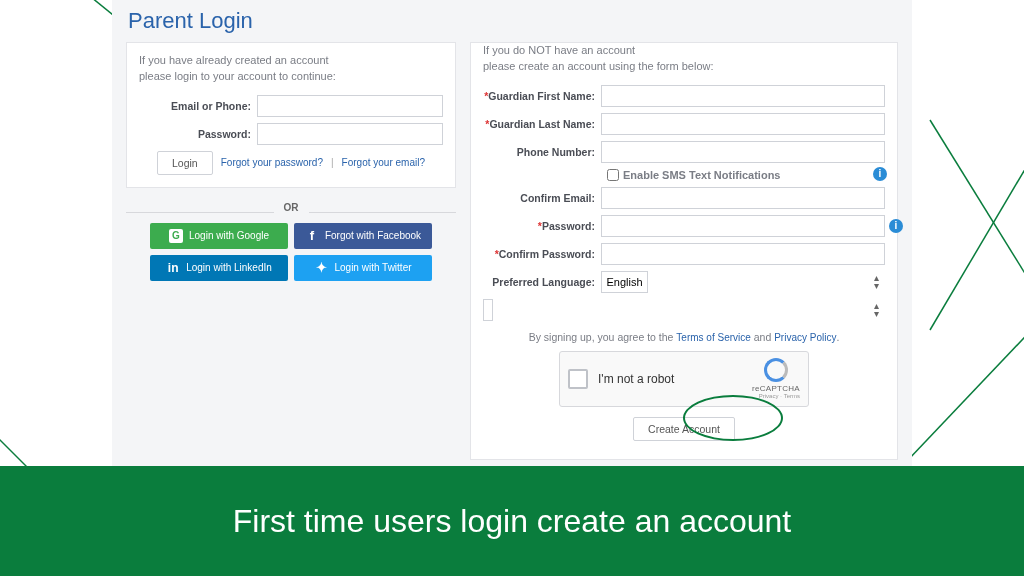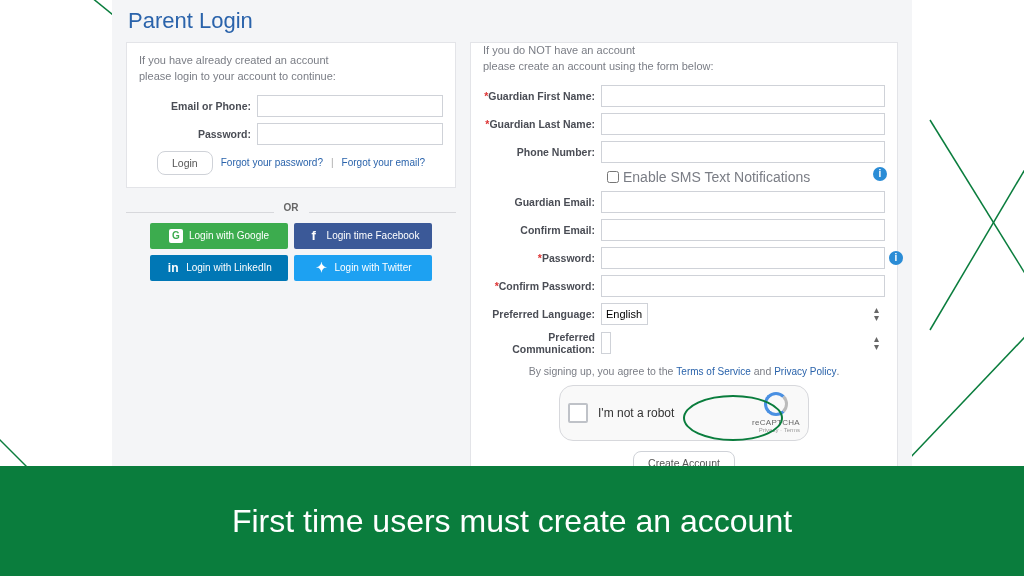--- a/index.html
+++ b/index.html
@@ -10,47 +10,47 @@
   .panel-title { color: #2a63ab; font-size: 22px; font-weight: 400; margin: 0 0 8px 2px; }
   .cols { display: flex; gap: 14px; }
   .col-left { width: 330px; }
   .col-right { flex: 1; border: 1px solid #e3e4e8; background: #fff; padding: 0 12px 18px 12px; }
   .login-box { border: 1px solid #e3e4e8; background: #fff; padding: 10px 12px 12px 12px; }
   .intro { color: #7a7d85; font-size: 11px; line-height: 1.45; margin-bottom: 10px; }
   .field-row { display: flex; align-items: center; margin-bottom: 6px; }
   .field-label { width: 118px; text-align: right; font-size: 10.5px; font-weight: 700; color: #4a4d55; padding-right: 6px; }
   .req { color: #d33; font-weight: 700; }
   .field-input { flex: 1; height: 22px; border: 1px solid #cfd2d8; background: #fff; font-size: 11px; padding: 0 4px; }
-  select.field-input { appearance: none; background: #fff; }
+  select.field-input { appearance: none; background: #fff; text-align: center; }
   .select-wrap { position: relative; flex:1; }
   .select-wrap .arrows { position: absolute; right: 6px; top: 3px; font-size: 10px; color: #666; pointer-events: none; line-height: 8px; }
   .login-actions { display: flex; align-items: center; justify-content: center; gap: 8px; margin-top: 6px; }
-  .btn { border: 1px solid #cfd2d8; background: #fff; color: #555; font-size: 10.5px; padding: 5px 14px; cursor: pointer; border-radius: 8px; }
+  .btn { border: 1px solid #cfd2d8; background: #fff; color: #555; font-size: 10.5px; padding: 5px 14px; cursor: pointer; border-radius: 2px; }
   .link { color: #2a63ab; font-size: 10px; text-decoration: none; }
   .or-wrap { display: flex; align-items: flex-end; margin: 14px 0 10px 0; }
   .or-wrap .bar { flex:1; height:1px; background:#d7d8dc; }
   .or-wrap .txt { font-size: 10px; font-weight: 700; color: #666; padding: 0 10px; }
   .social-grid { display: grid; grid-template-columns: 1fr 1fr; gap: 6px; padding: 0 24px; }
   .social-btn { display: flex; align-items: center; justify-content: center; gap: 6px; height: 26px; color: #fff; font-size: 10px; border-radius: 2px; cursor: pointer; }
   .sb-google { background: #3cac4e; }
   .sb-facebook { background: #3b5998; }
   .sb-linkedin { background: #0077b5; }
   .sb-twitter { background: #1da1f2; }
   .social-icon { width: 14px; height: 14px; display: flex; align-items: center; justify-content: center; background: #fff; color: inherit; border-radius: 2px; font-size: 10px; font-weight: 700; }
   .sb-google .social-icon { color:#3cac4e; }
   .sb-facebook .social-icon { background: transparent; color:#fff; font-size:13px; }
   .sb-linkedin .social-icon { background: transparent; color:#fff; font-size:12px; }
   .sb-twitter .social-icon { background: transparent; color:#fff; font-size:13px; }
   .checkbox-row { display:flex; align-items:center; margin: 2px 0 6px 124px; gap:4px; }
   .checkbox-row input { width:12px; height:12px; }
-  .checkbox-row label { font-size: 14px; color:#7a7d85; }
+  .checkbox-row label { font-size: 11px; color:#7a7d85;font-weight:bold; }
   .info-icon { position:absolute; right: 2px; width:14px; height:14px; border-radius:50%; background:#2a8cd6; color:#fff; font-size:10px; font-weight:700; display:flex; align-items:center; justify-content:center; }
   .rel { position: relative; }
   .agree { text-align:center; font-size:10.5px; color:#7a7d85; margin: 10px 0 8px 0; }
-  .recaptcha { width:250px; height:56px; border:1px solid #d7d8dc; background:#f9f9f9; margin: 6px auto 10px auto; display:flex; align-items:center; padding:0 8px; border-radius:14px; position:relative; }
+  .recaptcha { width:250px; height:56px; border:1px solid #d7d8dc; background:#f9f9f9; margin: 6px auto 10px auto; display:flex; align-items:center; padding:0 8px; border-radius:3px; position:relative; }
   .recaptcha .chk { width:20px; height:20px; border:2px solid #bfc2c8; border-radius:2px; background:#fff; }
   .recaptcha .lbl { font-size:12px; color:#333; margin-left:10px; }
   .recaptcha .logo { position:absolute; right:8px; top:6px; text-align:right; }
   .recaptcha .logo .spin { width:24px; height:24px; border:3px solid #4a90e2; border-right-color:#bbb; border-radius:50%; margin:0 auto; }
   .recaptcha .logo .t1 { font-size:8px; color:#666; margin-top:2px; letter-spacing:0.3px;}
   .recaptcha .logo .t2 { font-size:6px; color:#999; }
   .create-row { text-align:center; position:relative; }
   .highlight-ellipse { position:absolute; border:2px solid #0a7d3d; border-radius:50%; pointer-events:none; }
   .footer-band { position:absolute; left:0; bottom:0; width:1024px; height:110px; background:#0a7d3d; display:flex; align-items:center; justify-content:center; }
   .footer-text { color:#fff; font-size:32px; font-weight:400; }
@@ -100,21 +100,21 @@
           <div class="bar"></div>
         </div>
 
         <div class="social-grid">
           <div class="social-btn sb-google">
             <span class="social-icon">G</span>
             <span>Login with Google</span>
           </div>
           <div class="social-btn sb-facebook">
             <span class="social-icon">f</span>
-            <span>Login time Facebook</span>
+            <span>Forgot with Facebook</span>
           </div>
           <div class="social-btn sb-linkedin">
             <span class="social-icon">in</span>
             <span>Login with LinkedIn</span>
           </div>
           <div class="social-btn sb-twitter">
             <span class="social-icon">✦</span>
             <span>Login with Twitter</span>
           </div>
         </div>
@@ -135,24 +135,20 @@
           <input class="field-input" style="">
         </div>
         <div class="field-row">
           <div class="field-label">Phone Number:</div>
           <input class="field-input" style="">
         </div>
         <div class="checkbox-row rel">
           <input type="checkbox" style="">
           <label>Enable SMS Text Notifications</label>
           <span class="info-icon" style="right:-2px;top:-2px;">i</span>
-        </div>
-        <div class="field-row">
-          <div class="field-label">Guardian Email:</div>
-          <input class="field-input" style="">
         </div>
         <div class="field-row">
           <div class="field-label">Confirm Email:</div>
           <input class="field-input" style="">
         </div>
         <div class="field-row rel">
           <div class="field-label"><span class="req">*</span><span>Password:</span></div>
           <input type="password" class="field-input" style="">
           <span class="info-icon" style="right:-18px;top:4px;">i</span>
         </div>
@@ -163,21 +159,20 @@
         <div class="field-row">
           <div class="field-label">Preferred Language:</div>
           <div class="select-wrap">
             <select class="field-input">
               <option>English</option>
             </select>
             <span class="arrows">▴<br>▾</span>
           </div>
         </div>
         <div class="field-row">
-          <div class="field-label">Preferred Communication:</div>
           <div class="select-wrap">
             <select class="field-input"><option></option></select>
             <span class="arrows">▴<br>▾</span>
           </div>
         </div>
 
         <div class="agree">
           <span>By signing up, you agree to the </span><a href="#" class="link">Terms of Service</a><span> and </span><a href="#" class="link">Privacy Policy</a><span>.</span>
         </div>
 
@@ -194,15 +189,15 @@
         <div class="create-row">
           <button class="btn">Create Account</button>
         </div>
       </div>
     </div>
   </div>
 
   <div class="highlight-ellipse" style="left:683px; top:395px; width:100px; height:46px;"></div>
 
   <div class="footer-band">
-    <div class="footer-text">First time users must create an account</div>
+    <div class="footer-text">First time users login create an account</div>
   </div>
 </div>
 
 </body></html>

